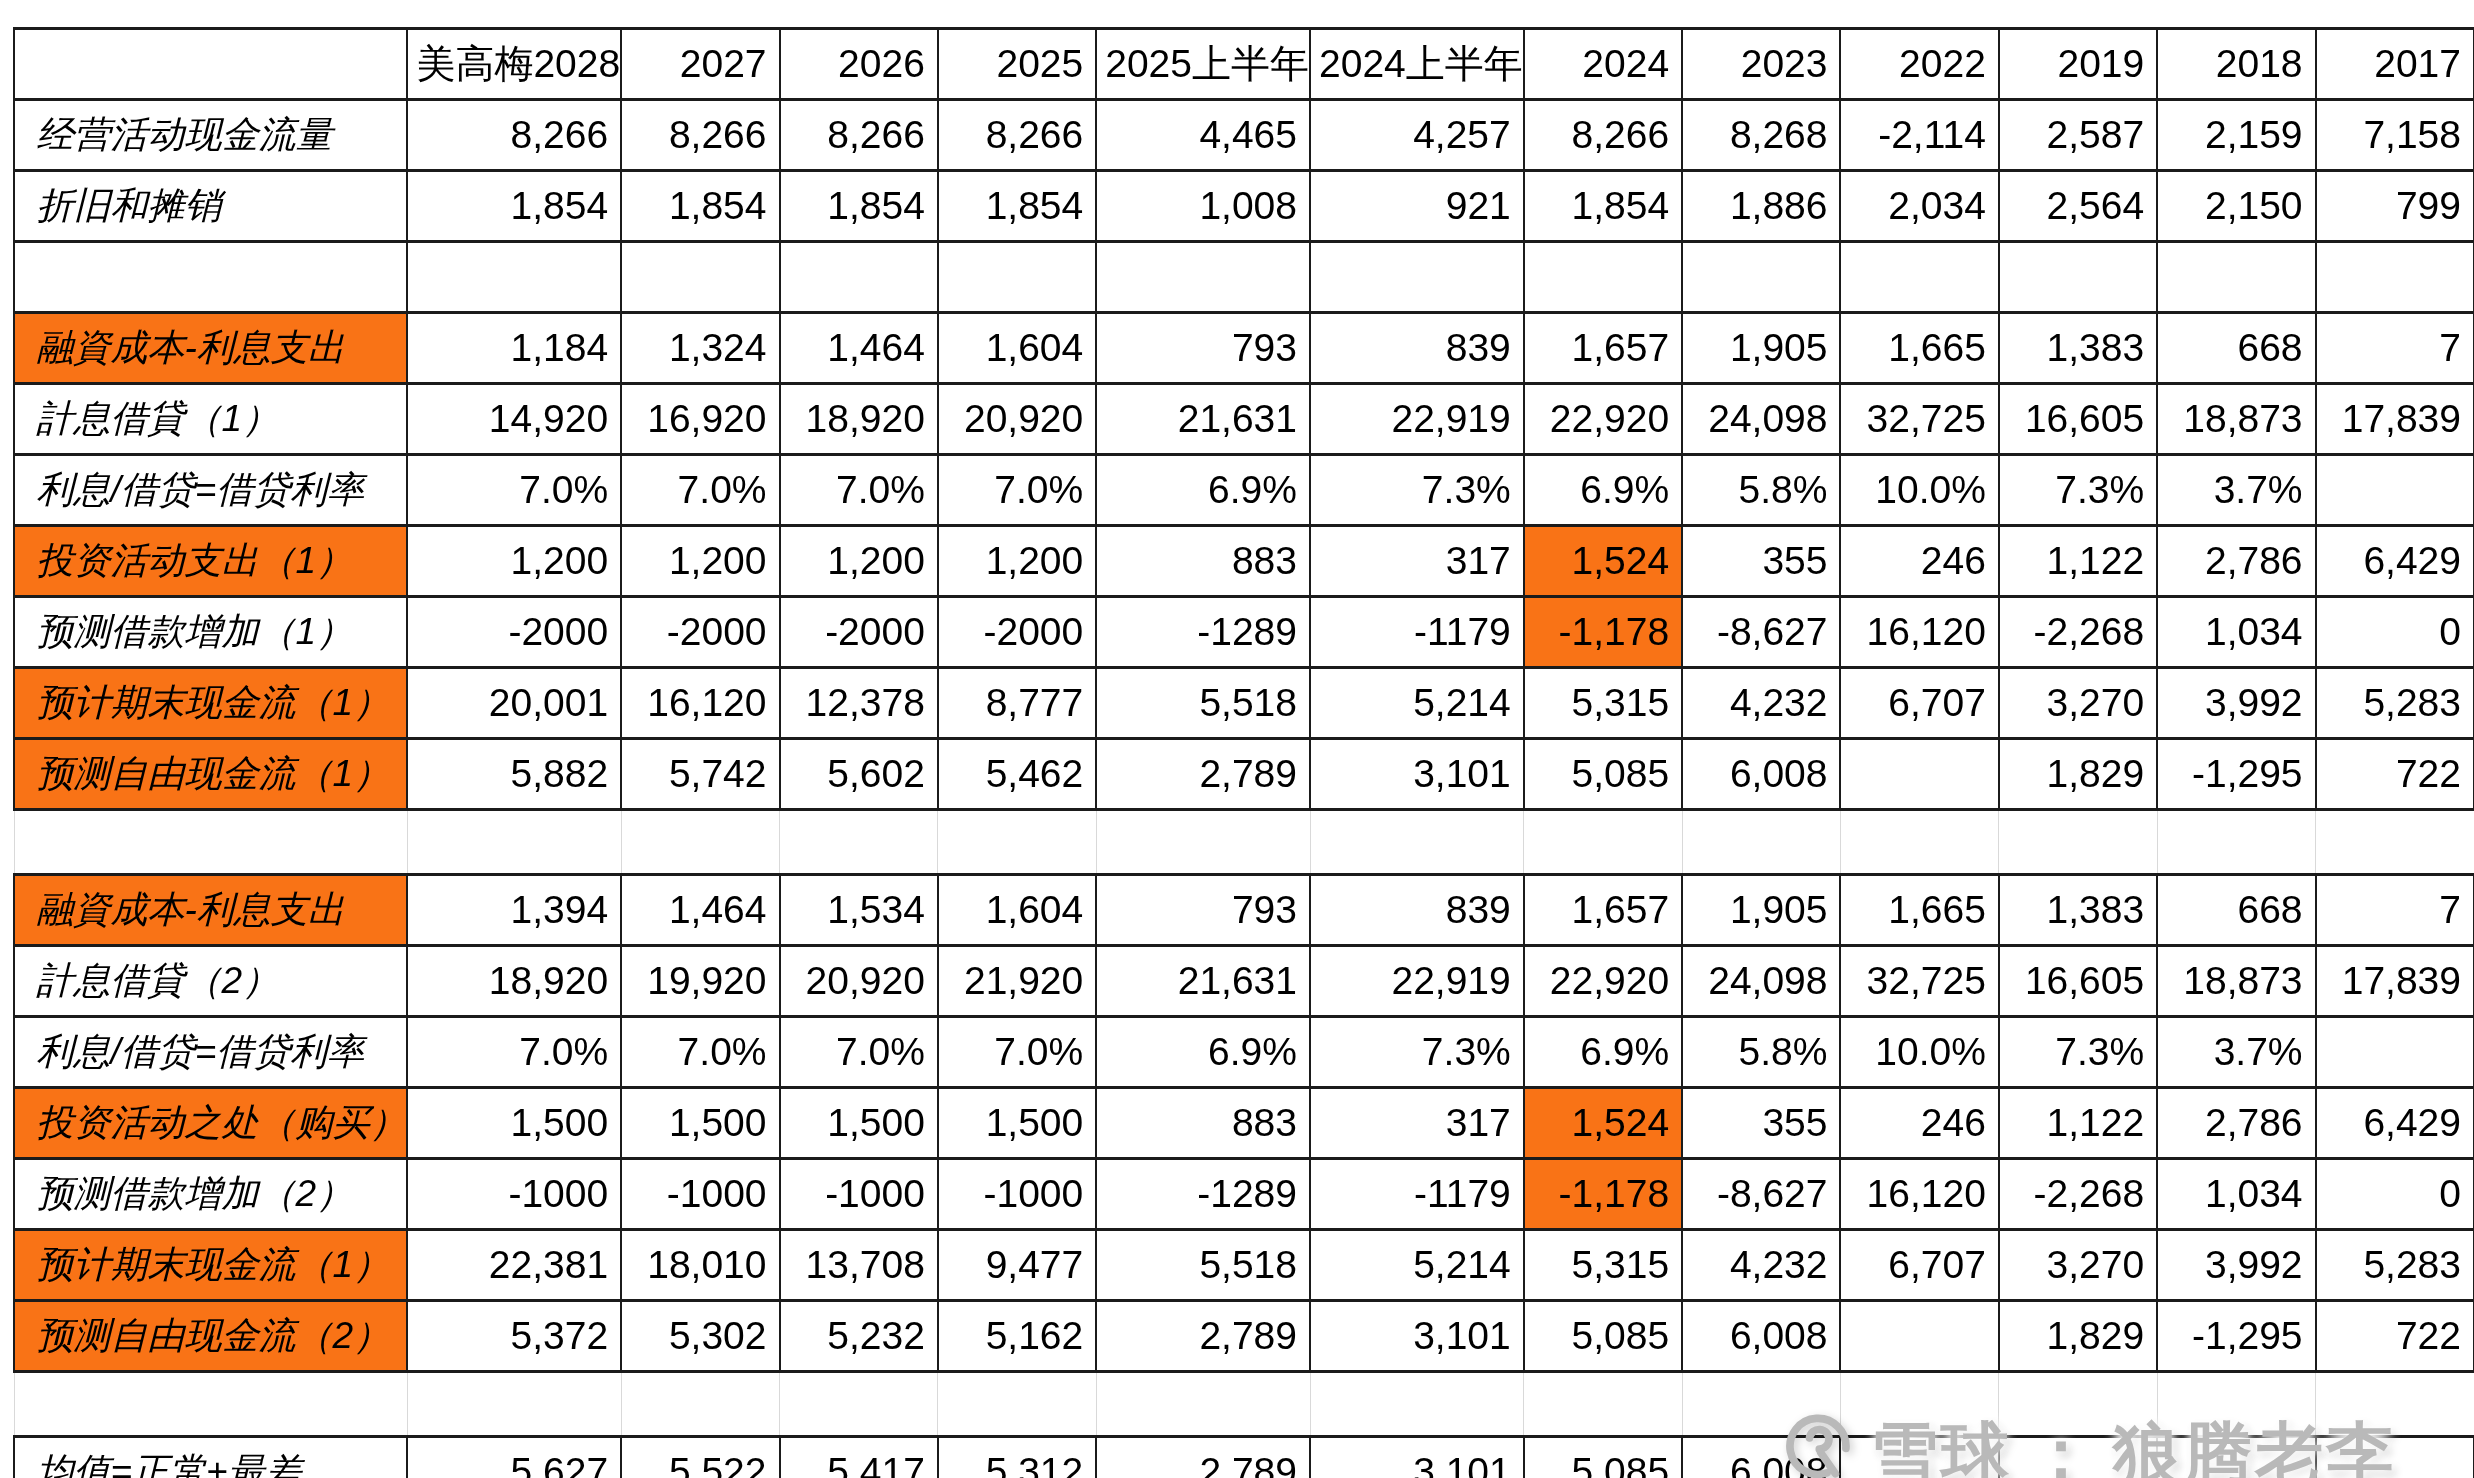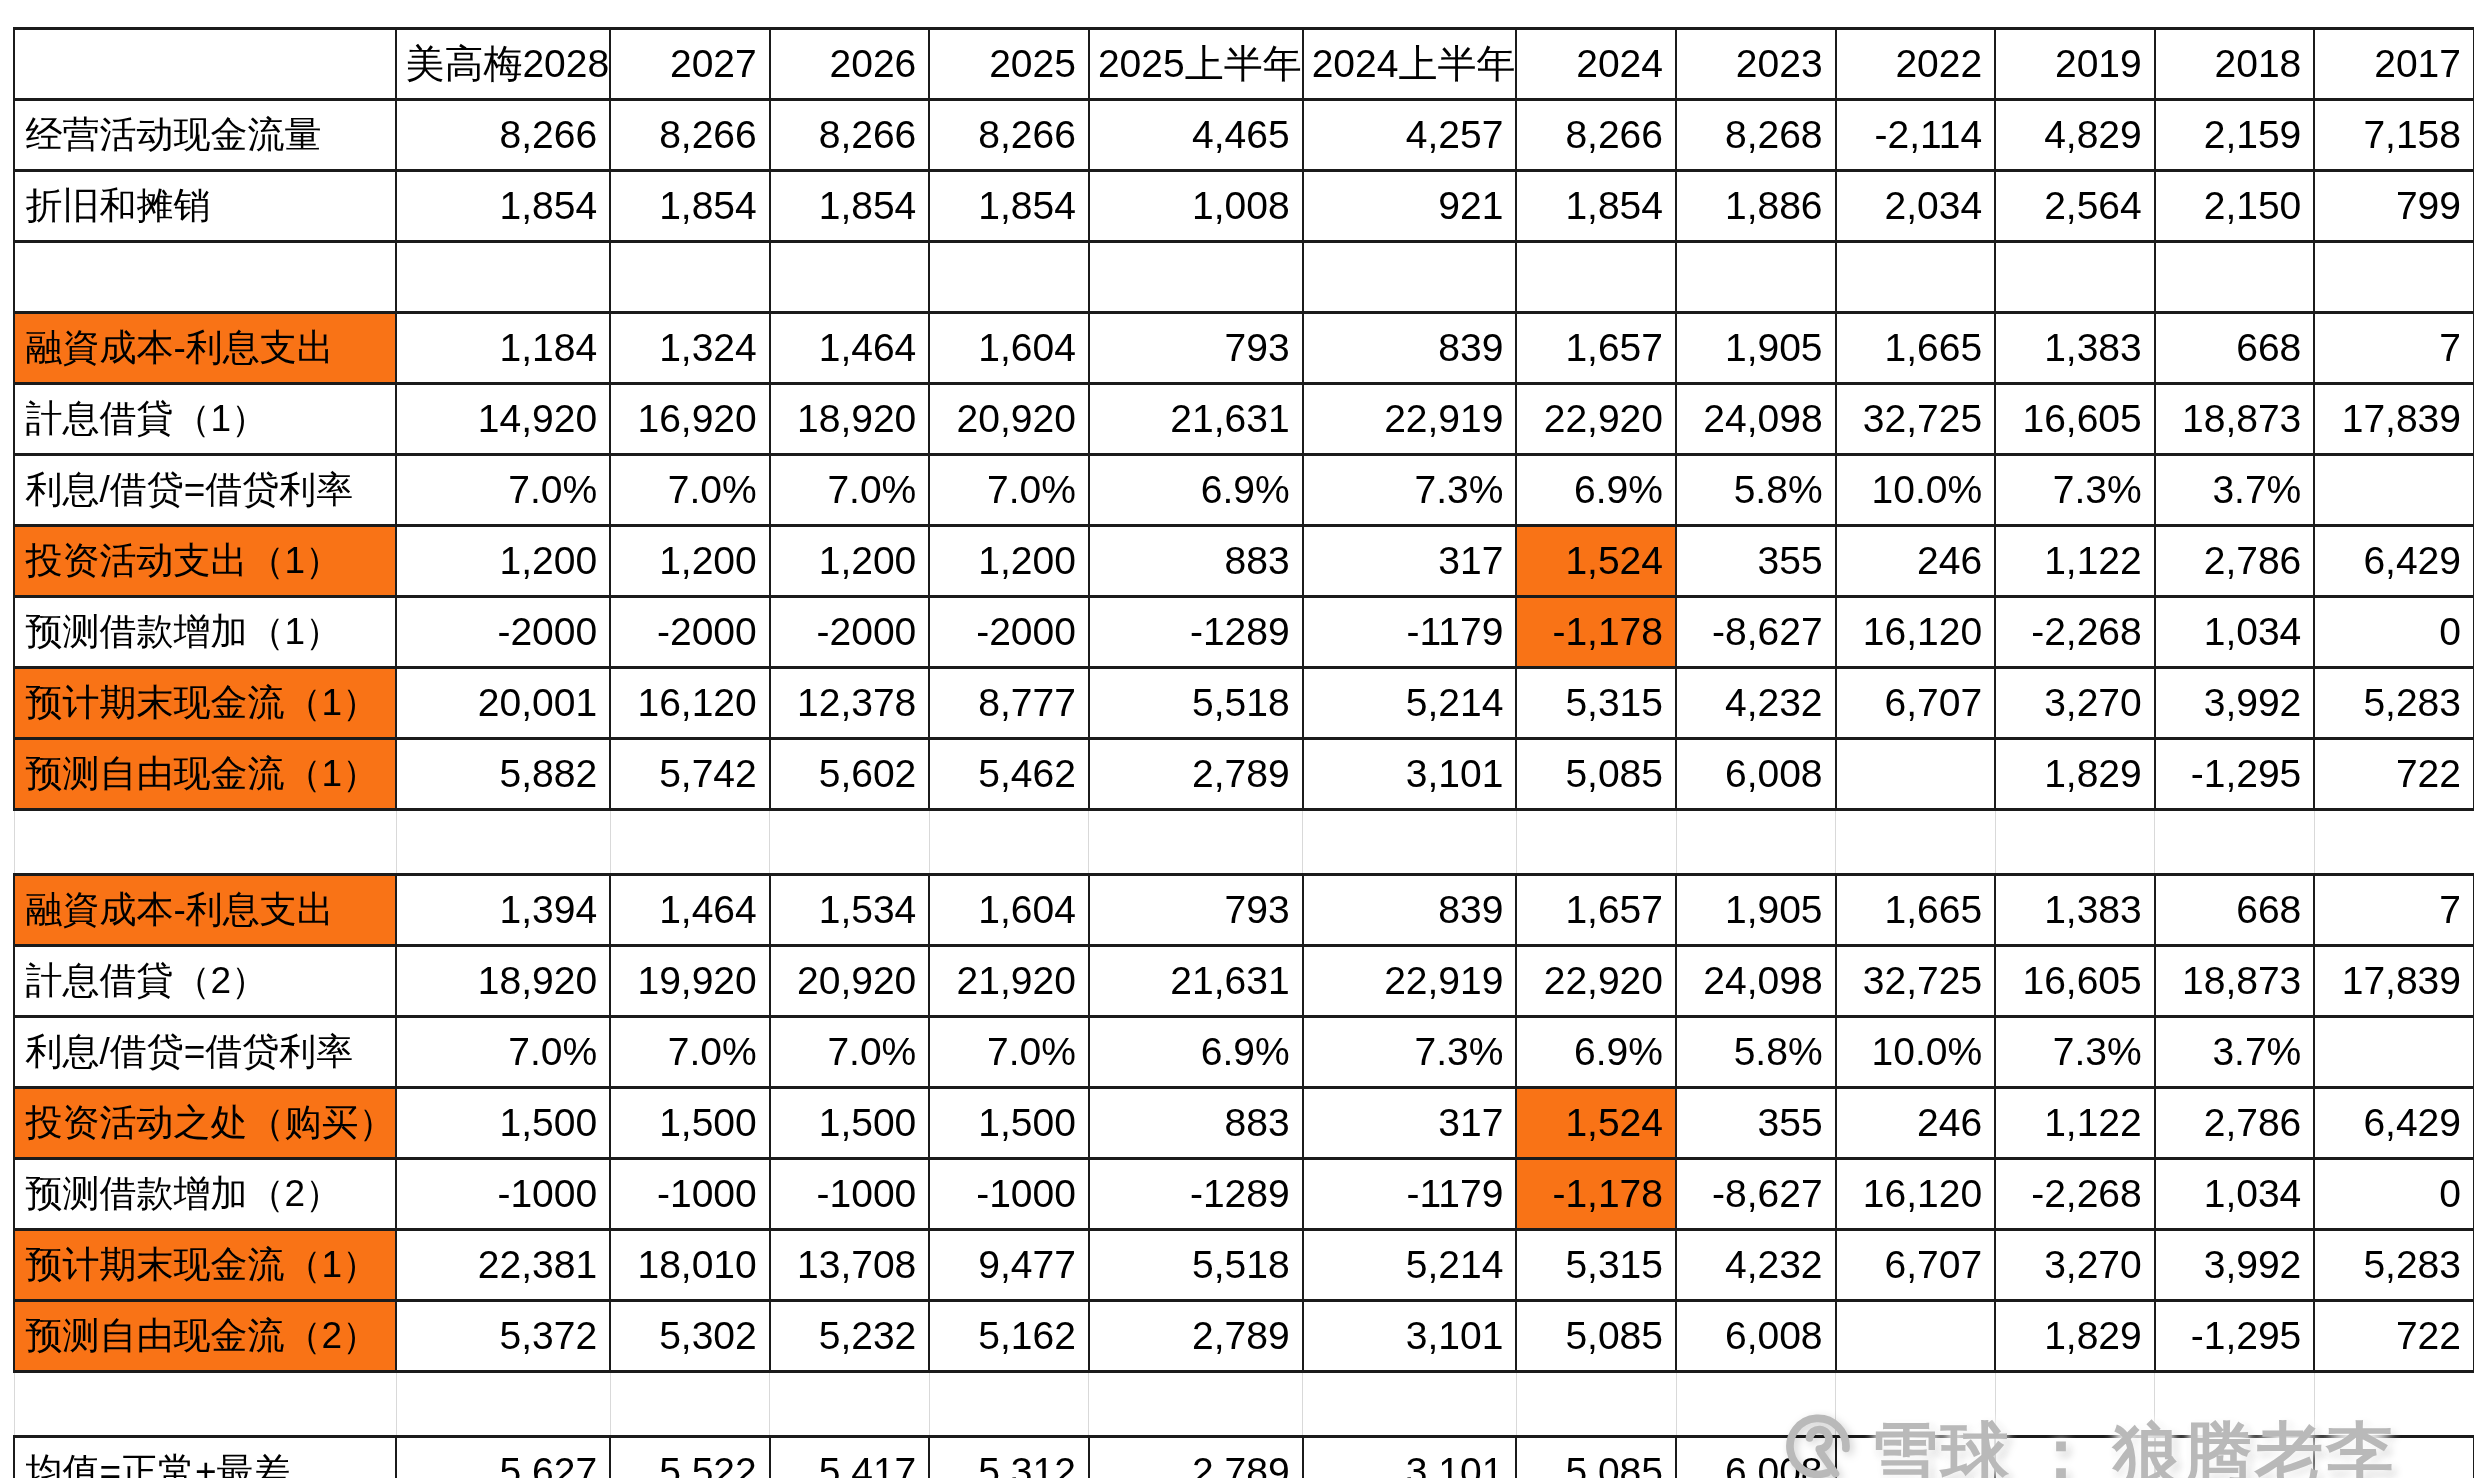--- a/index.html
+++ b/index.html
@@ -11,21 +11,21 @@
     border-collapse:collapse;table-layout:fixed;
     position:absolute;left:13.4px;top:27px;
   }
   .sheet th,.sheet td{
     height:68px;padding:0;overflow:hidden;white-space:nowrap;
     font-size:39px;font-weight:400;color:#000;
     border:2.2px solid #1b1b1b;border-top-width:3px;border-bottom-width:3px;
     background:#fff;
   }
   .sheet .num{text-align:right;padding-right:12px;}
-  .sheet .lab{text-align:left;padding-left:10px;font-size:37px;}
+  .sheet .lab{text-align:left;padding-left:21px;font-size:37px;font-style:italic;}
   .sheet th.left{text-align:left;padding-left:8px;padding-right:0;}
   .sheet .yellow{background:#f97316;}
   .sheet tr.gap td{
     border:none;border-left:1.5px solid #d9d9d9;border-right:1.5px solid #d9d9d9;
     height:62px;background:#fff;
   }
   .watermark{
     position:absolute;left:1785px;top:1377px;z-index:5;
     display:flex;align-items:center;gap:15px;
     color:#b9b9b9;font-size:68px;font-weight:700;letter-spacing:3px;
@@ -74,21 +74,21 @@
         <td class="lab">经营活动现金流量</td>
         <td class="num">8,266</td>
         <td class="num">8,266</td>
         <td class="num">8,266</td>
         <td class="num">8,266</td>
         <td class="num">4,465</td>
         <td class="num">4,257</td>
         <td class="num">8,266</td>
         <td class="num">8,268</td>
         <td class="num">-2,114</td>
-        <td class="num">4,829</td>
+        <td class="num">2,587</td>
         <td class="num">2,159</td>
         <td class="num">7,158</td>
       </tr>
       <tr>
         <td class="lab">折旧和摊销</td>
         <td class="num">1,854</td>
         <td class="num">1,854</td>
         <td class="num">1,854</td>
         <td class="num">1,854</td>
         <td class="num">1,008</td>

